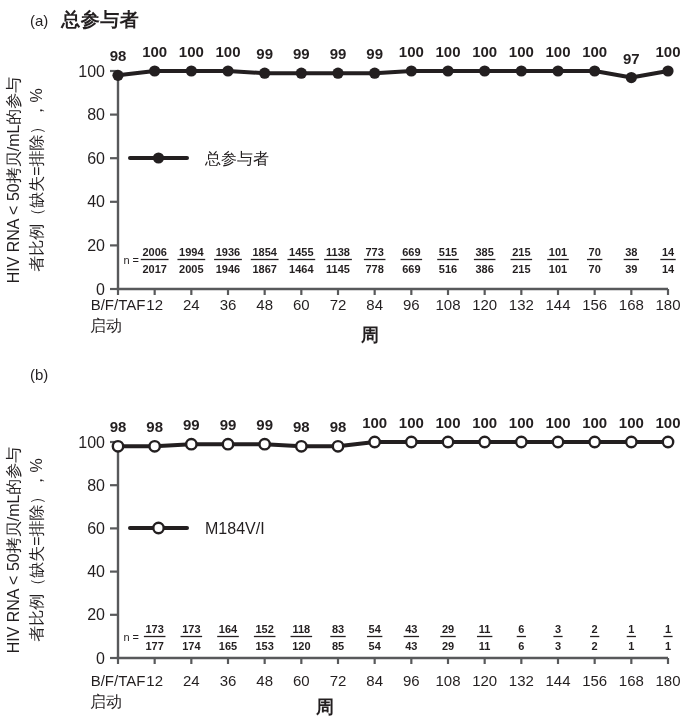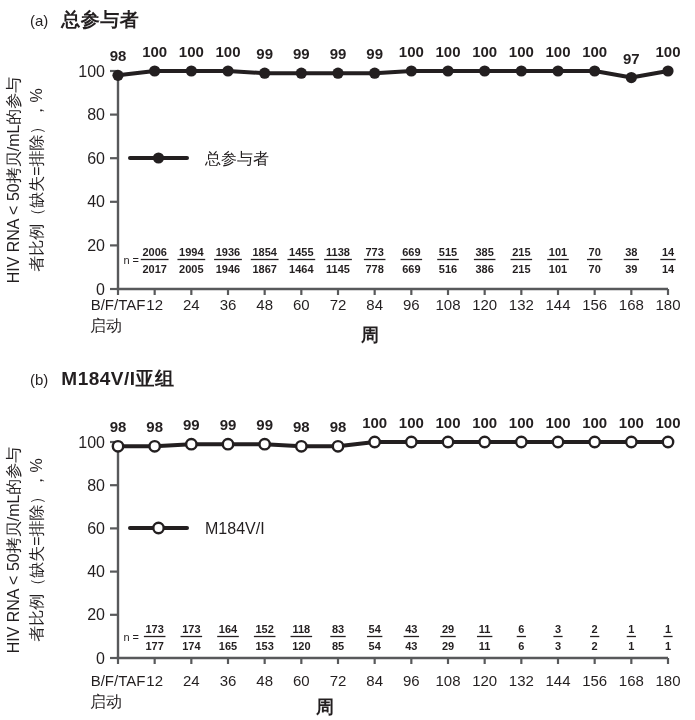--- a/index.html
+++ b/index.html
@@ -17,21 +17,20 @@
 
 <div class="stage">
 
   <div class="panel-header" style="top:7px">
     <span class="letter">(a)</span>
     <span class="ptitle">总参与者</span>
   </div>
 
   <div class="panel-header" style="top:366px">
     <span class="letter">(b)</span>
-    <span class="ptitle">M184V/I亚组</span>
   </div>
 
   <div class="ylab" style="top:157px">
     <div>HIV RNA &lt; 50拷贝/mL的参与</div>
     <div>者比例（缺失=排除），%</div>
   </div>
 
   <div class="ylab" style="top:527px">
     <div>HIV RNA &lt; 50拷贝/mL的参与</div>
     <div>者比例（缺失=排除），%</div>

